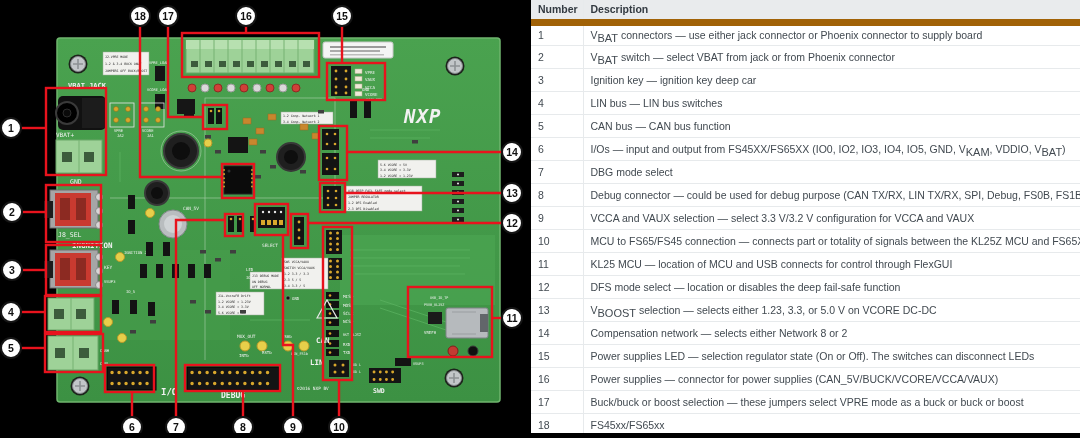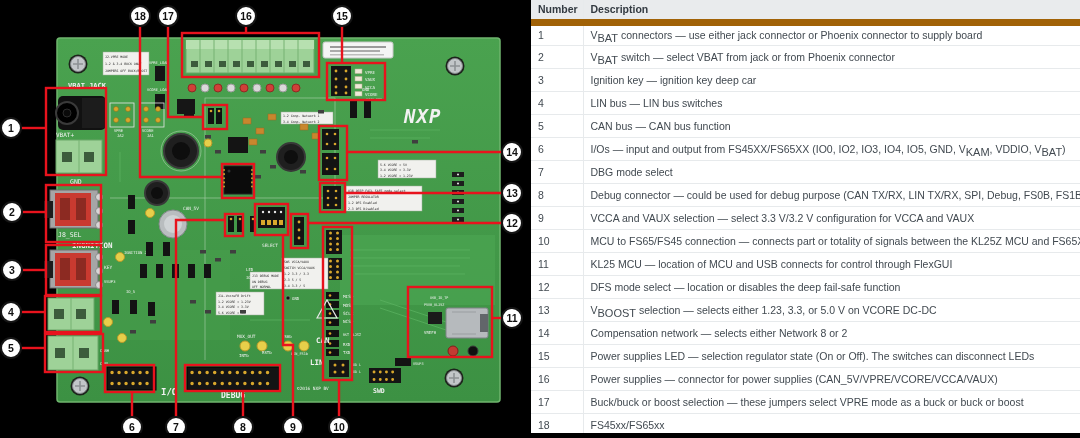--- a/index.html
+++ b/index.html
@@ -732,21 +732,21 @@
         <tr>
             <td class="num">14</td>
             <td>Compensation network — selects either Network 8 or 2</td>
           </tr>
         <tr>
             <td class="num">15</td>
             <td>Power supplies LED — selection regulator state (On or Off). The switches can disconnect LEDs</td>
           </tr>
         <tr>
             <td class="num">16</td>
-            <td>Power supplies — connector for power supplies (CAN_5V/VPRE/VCORE/VCCA/VAUX)</td>
+            <td>Power supplies — connector for power supplies (CAN_5V/BUCK/VCORE/VCCA/VAUX)</td>
           </tr>
         <tr>
             <td class="num">17</td>
             <td>Buck/buck or boost selection — these jumpers select VPRE mode as a buck or buck or boost</td>
           </tr>
         <tr>
             <td class="num">18</td>
             <td>FS45xx/FS65xx</td>
           </tr>
       </tbody>

